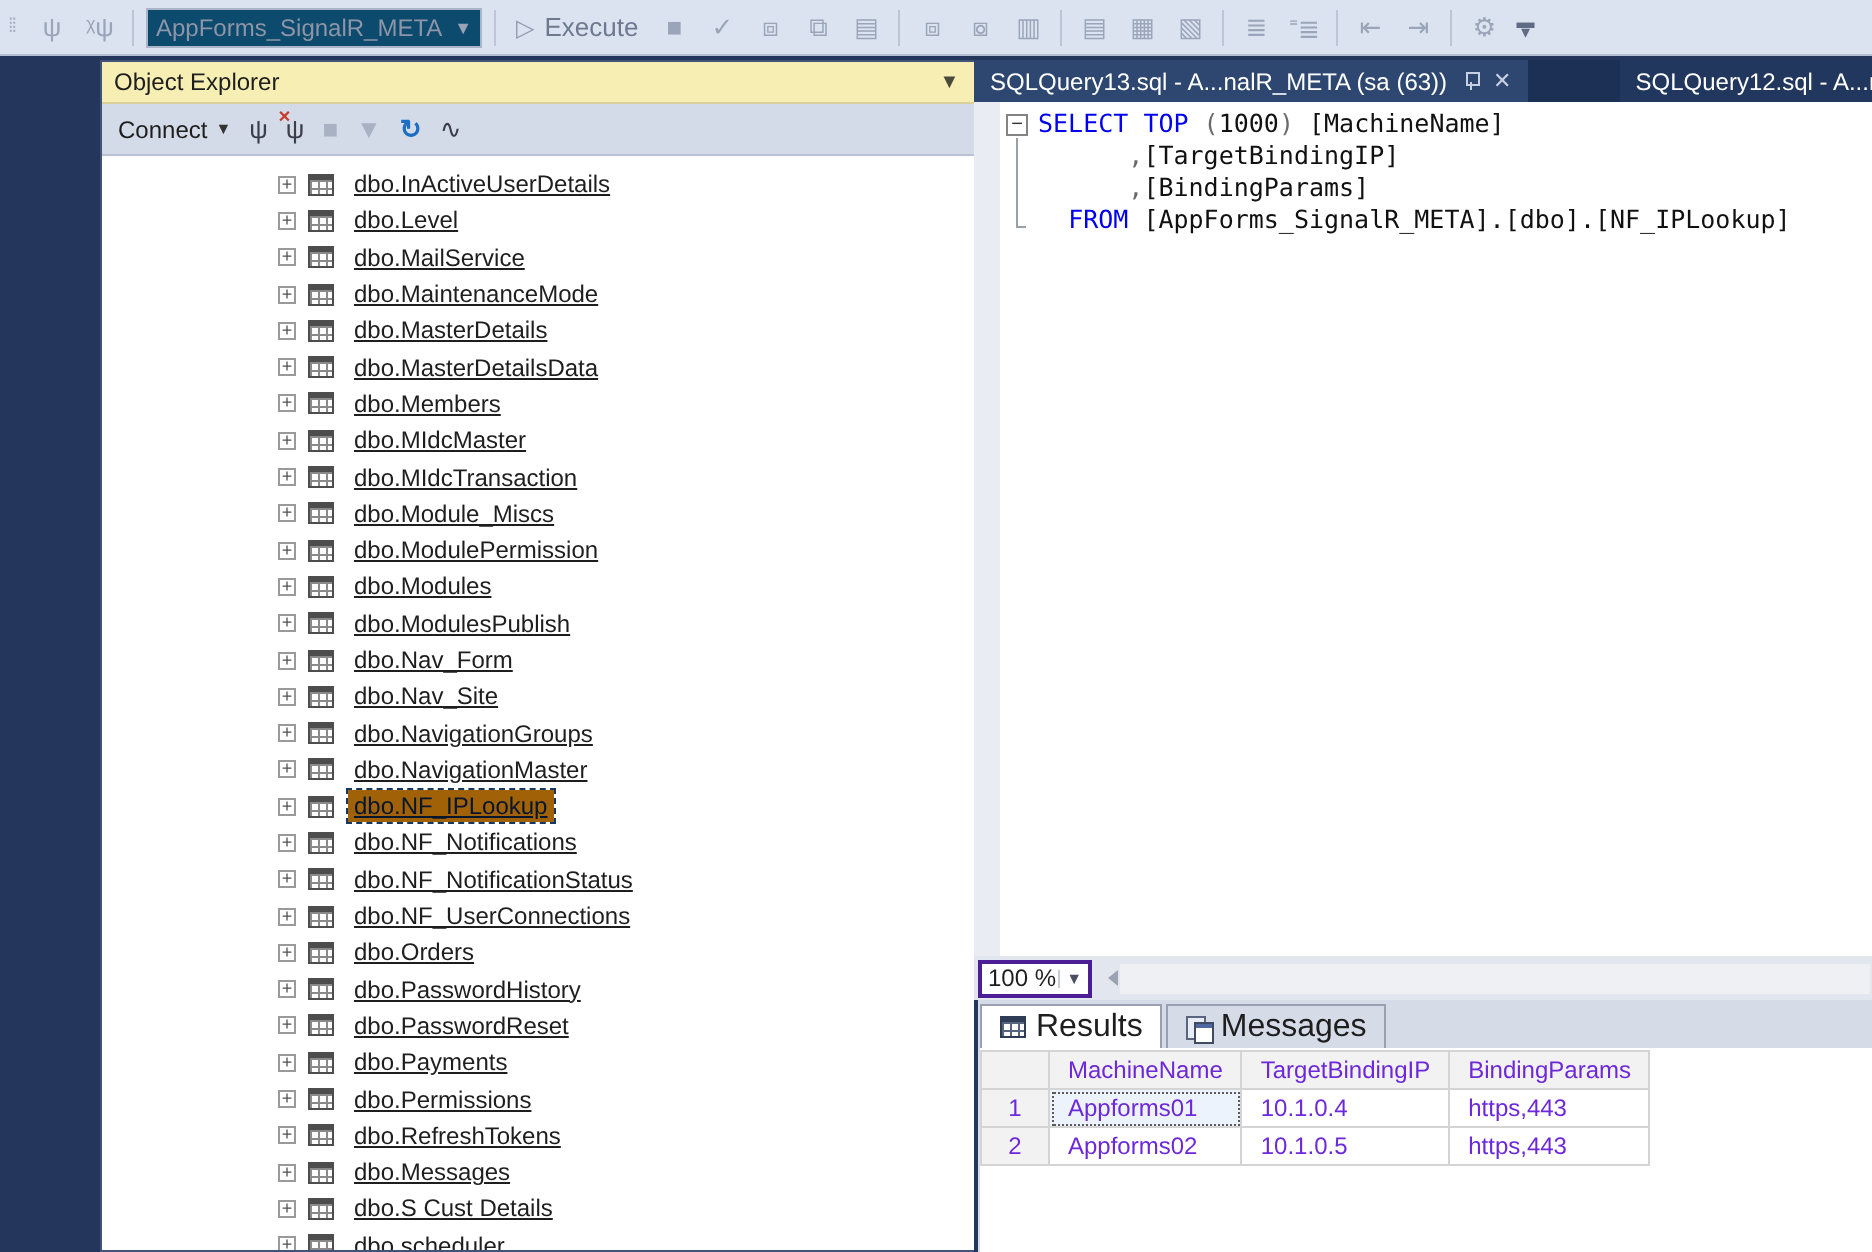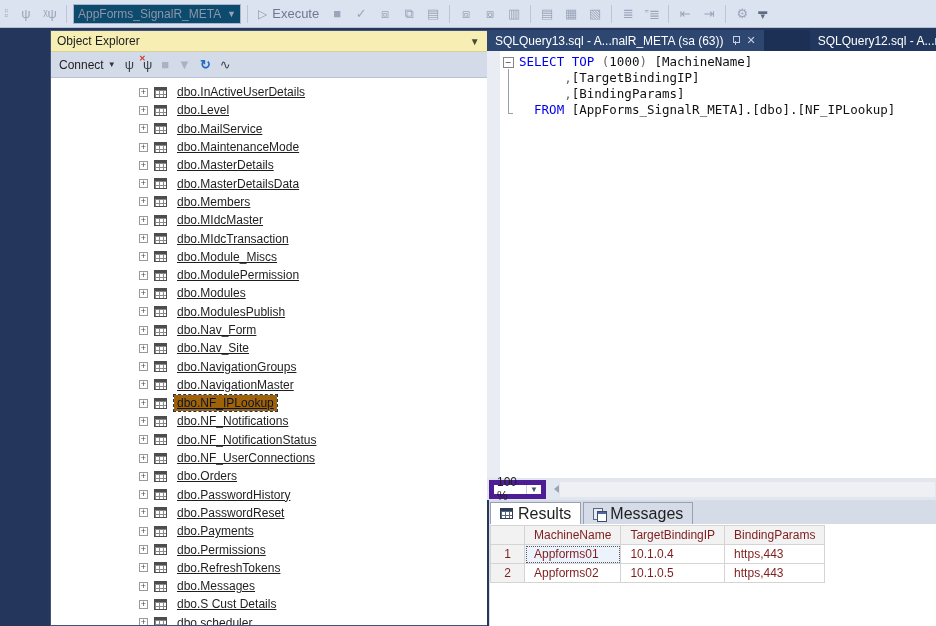--- a/index.html
+++ b/index.html
@@ -78,42 +78,42 @@
   .outline-line { position:absolute; left:21px; top:18px; width:1px; height:44px; background:#9aa0a8; }
   .outline-foot { position:absolute; left:21px; top:62px; width:5px; height:1px; background:#9aa0a8; }
   .code { position:absolute; left:32px; top:3px; font-family:"DejaVu Sans Mono","Liberation Mono",monospace;
     font-size:12.5px; line-height:16px; white-space:pre; }
   .c-kw { color:#0000f0; }
   .c-gr { color:#6a6a6a; }
   .c-pl { color:#111; }
 
   
   .zoom-row { position:absolute; left:0; top:448px; right:0; height:22px; background:#e2e6ee; display:flex; align-items:center; }
-  .zoom-combo { margin-left:2px; width:57px; height:19px; background:#fff; border:5px solid #4c1d95;
+  .zoom-combo { margin-left:2px; width:57px; height:19px; background:#fff; border:2px solid #4c1d95;
     font-size:12px; color:#1e1e1e; display:flex; align-items:center; padding:0 3px; }
   .zoom-combo .arrow { margin-left:auto; font-size:8px; color:#4a5064; border-left:1px solid #c6ccd8; padding-left:3px; }
   .hscroll-left { width:0; height:0; border-top:4px solid transparent; border-bottom:4px solid transparent;
     border-right:5px solid #9ba3b2; margin-left:8px; }
   .hscroll-track { flex:1; height:15px; background:#eef0f4; margin:0 1px; }
 
   
   .results-pane { position:absolute; left:0; top:470px; right:0; bottom:0; background:#d5dbe7; border-left:2px solid #24365c; }
   .res-tabs { position:absolute; left:1px; top:2px; display:flex; gap:2px; height:22px; }
   .res-tab { display:flex; align-items:center; gap:5px; padding:0 9px; font-size:16px; color:#1e1e1e;
     border:1px solid #98a0b2; border-bottom:none; background:#d5dbe7; }
   .res-tab.active { background:#ffffff; }
   .grid-icon { width:13px; height:11px; border:1px solid #2e3c55; border-top:3px solid #2e3c55;
     background-image:linear-gradient(to right,#56647e 1px,transparent 1px),linear-gradient(to bottom,#56647e 1px,transparent 1px);
     background-size:4px 4px; background-color:#fff; }
   .msg-icon { position:relative; width:12px; height:12px; }
   .msg-icon::before { content:""; position:absolute; left:0; top:0; width:8px; height:10px; background:#e8ecf4; border:1px solid #5a6activecolor; border:1px solid #5a647e; }
   .msg-icon::after { content:""; position:absolute; left:4px; top:3px; width:8px; height:9px; background:#fff; border:1px solid #3f4a63; box-shadow:inset 0 2px 0 #4f68a0; }
 
   .grid-area { position:absolute; left:1px; top:24px; right:0; bottom:0; background:#ffffff; }
-  .rgrid { border-collapse:collapse; font-size:12px; color:#7f1d1d; margin-top:1px; }
+  .rgrid { border-collapse:collapse; font-size:12px; color:#6d28d9; margin-top:1px; }
   .rgrid th, .rgrid td { border:1px solid #d4d4d4; height:19px; padding:0 9px; text-align:left; font-weight:normal; white-space:nowrap; }
   .rgrid th { background:#f2f2f2; }
   .rgrid td.rownum { background:#f2f2f2; width:24px; text-align:center; padding:0 6px; }
   .rgrid td.sel { background:#edf3fc; outline:1px dotted #5a5a5a; outline-offset:-2px; }
   .rgrid col.c0 { width:34px; } .rgrid col.c1 { width:89px; } .rgrid col.c2 { width:91px; } .rgrid col.c3 { width:91px; }
 </style>
 </head>
 <body>
 
 <div class="screen">

